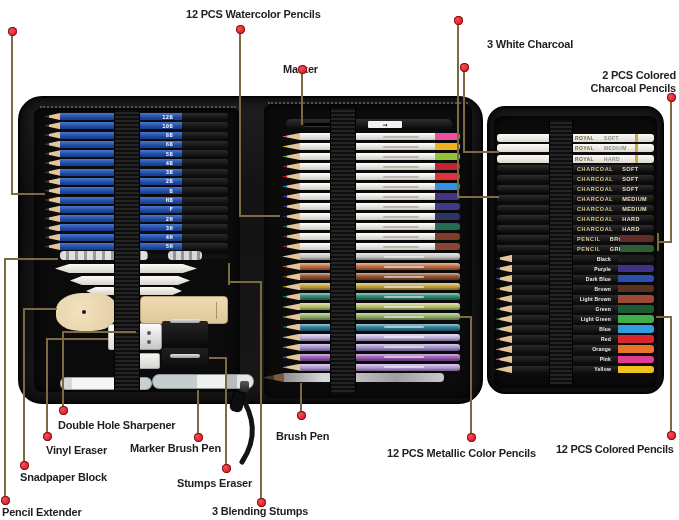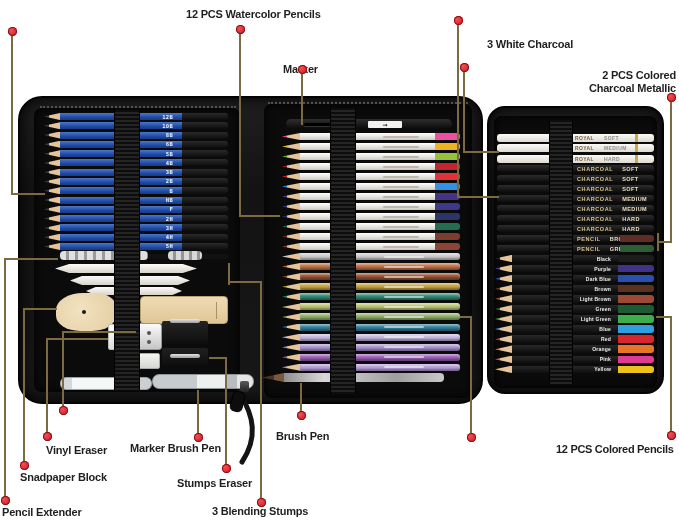--- a/index.html
+++ b/index.html
@@ -85,29 +85,31 @@
 
 <div id="stage">
 
   <div class="label" style="left:186px; top:8px;">12 PCS Watercolor Pencils</div>
   <div class="label" style="left:283px; top:63px;">Marker</div>
   <div class="label center" style="left:440px; top:38px; width:180px;">
     <span>3 White Charcoal</span><br>
   </div>
   <div class="label right" style="left:576px; top:69px; width:100px;">
     <span>2 PCS Colored</span><br>
-    <span>Charcoal Metallic</span>
-  </div>
+    <span>Charcoal Pencils</span>
+  </div>
+  <div class="label" style="left:58px; top:419px;">Double Hole Sharpener</div>
   <div class="label" style="left:46px; top:444px;">Vinyl Eraser</div>
   <div class="label" style="left:130px; top:442px;">Marker Brush Pen</div>
   <div class="label" style="left:20px; top:471px;">Snadpaper Block</div>
   <div class="label" style="left:177px; top:477px;">Stumps Eraser</div>
   <div class="label" style="left:2px; top:506px;">Pencil Extender</div>
   <div class="label" style="left:212px; top:505px;">3 Blending Stumps</div>
   <div class="label" style="left:276px; top:430px;">Brush Pen</div>
+  <div class="label" style="left:387px; top:447px;">12 PCS Metallic Color Pencils</div>
   <div class="label" style="left:556px; top:443px; letter-spacing:-0.3px;">12 PCS Colored Pencils</div>
 
   <div class="lline" style="left:11px;  top:35px;  width:2px; height:158px;"></div>
   <div class="lline" style="left:11px;  top:193px; width:34px; height:2px;"></div>
   <div class="lline" style="left:239px; top:33px;  width:2px; height:182px;"></div>
   <div class="lline" style="left:239px; top:215px; width:41px; height:2px;"></div>
   <div class="lline" style="left:301px; top:73px;  width:2px; height:52px;"></div>
   <div class="lline" style="left:457px; top:24px;  width:2px; height:172px;"></div>
   <div class="lline" style="left:457px; top:196px; width:42px; height:2px;"></div>
   <div class="lline" style="left:463px; top:71px;  width:2px; height:80px;"></div>

